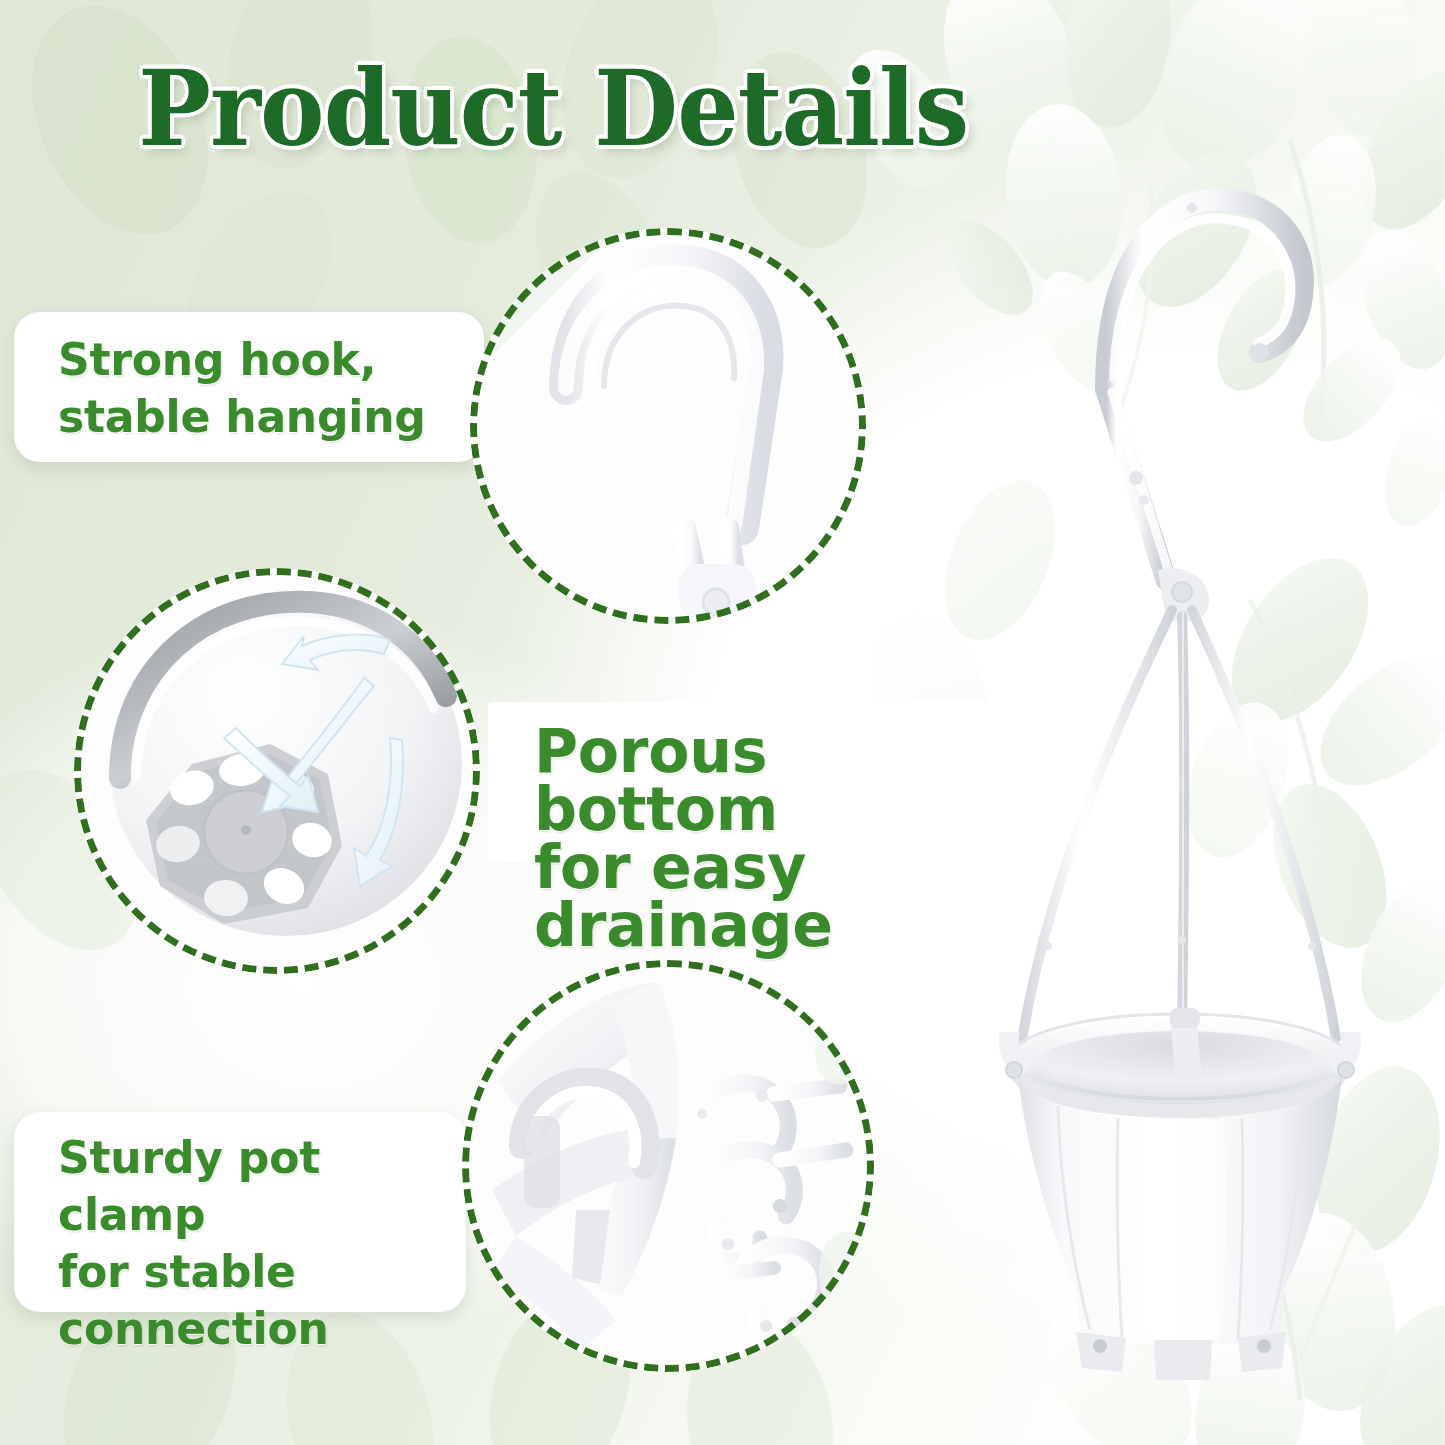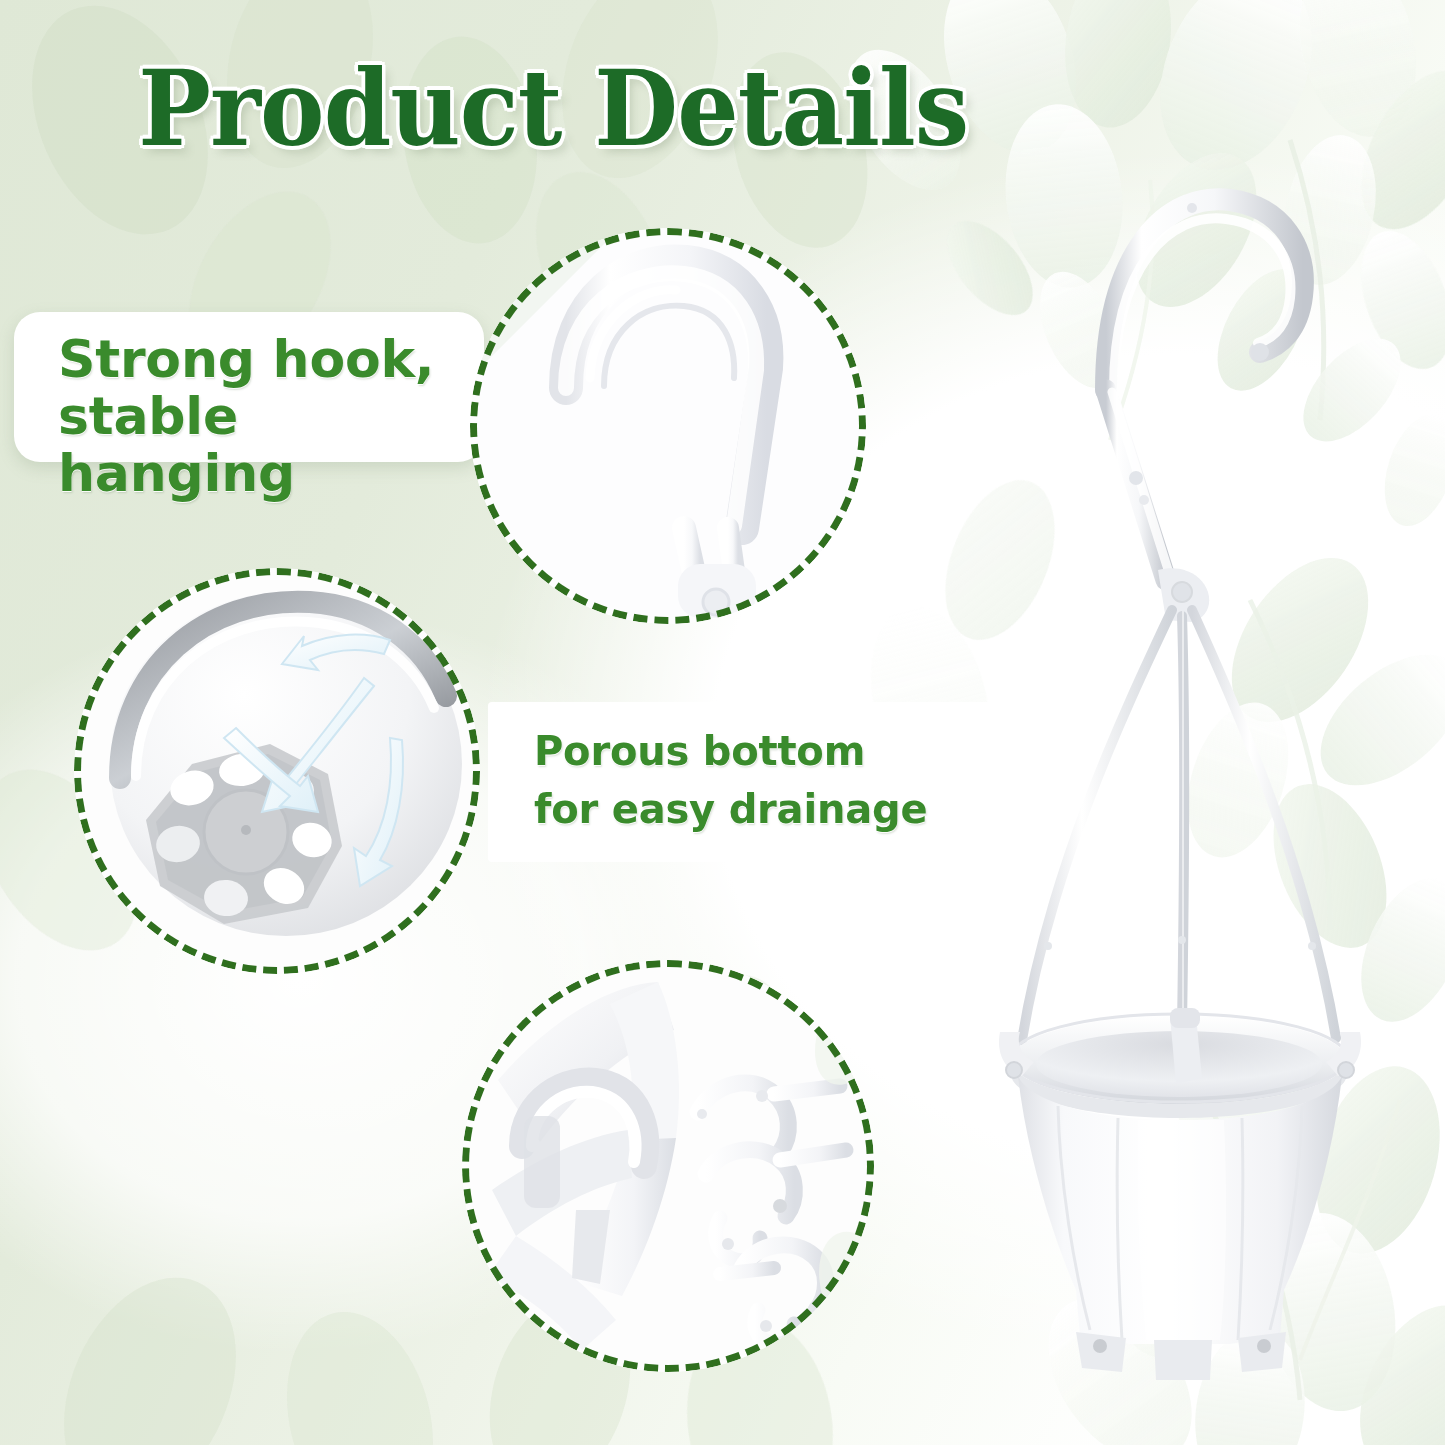--- a/index.html
+++ b/index.html
@@ -47,27 +47,27 @@
     letter-spacing:-.2px;
     text-shadow:0 1px 0 rgba(255,255,255,.9), 1px 2px 2px rgba(90,120,80,.22);
     white-space:pre-line;
   }
 
   #plate1{
     left:14px;top:312px;width:470px;height:150px;
     border-radius:26px;
     box-shadow:0 6px 16px rgba(120,140,110,.22);
   }
-  #plate1 .ptext{position:absolute;left:44px;top:19px;font-size:52px;line-height:57px;}
+  #plate1 .ptext{position:absolute;left:44px;top:19px;font-size:44px;line-height:57px;}
 
   #plate2{
     left:488px;top:702px;width:520px;height:160px;
     border-radius:4px;
   }
-  #plate2 .ptext{position:absolute;left:46px;top:20px;font-size:40px;line-height:58px;}
+  #plate2 .ptext{position:absolute;left:46px;top:20px;font-size:60px;line-height:58px;}
 
   #plate3{
     left:14px;top:1112px;width:452px;height:200px;
     border-radius:26px;
     box-shadow:0 6px 16px rgba(120,140,110,.22);
   }
   #plate3 .ptext{position:absolute;left:44px;top:17px;font-size:44px;line-height:57px;}
 
   
   .dcircle{position:absolute;border-radius:50%;overflow:hidden;}
@@ -270,20 +270,25 @@
       </svg>
     </div>
     <div class="ring"></div>
   </div>
 
   <div class="plate" id="plate2">
     <div class="ptext">Porous bottom
 for easy drainage</div>
   </div>
 
+  <div class="plate" id="plate3">
+    <div class="ptext">Sturdy pot clamp
+for stable
+connection</div>
+  </div>
 
   <div class="dcircle" id="circle3">
     <div class="photo">
       <svg width="412" height="412" viewBox="0 0 412 412">
         <defs>
           <linearGradient id="cg1" x1="0" y1="0" x2="1" y2="1">
             <stop offset="0" stop-color="#ffffff"></stop>
             <stop offset=".55" stop-color="#f0f1f4"></stop>
             <stop offset="1" stop-color="#d5d8de"></stop>
           </linearGradient>

